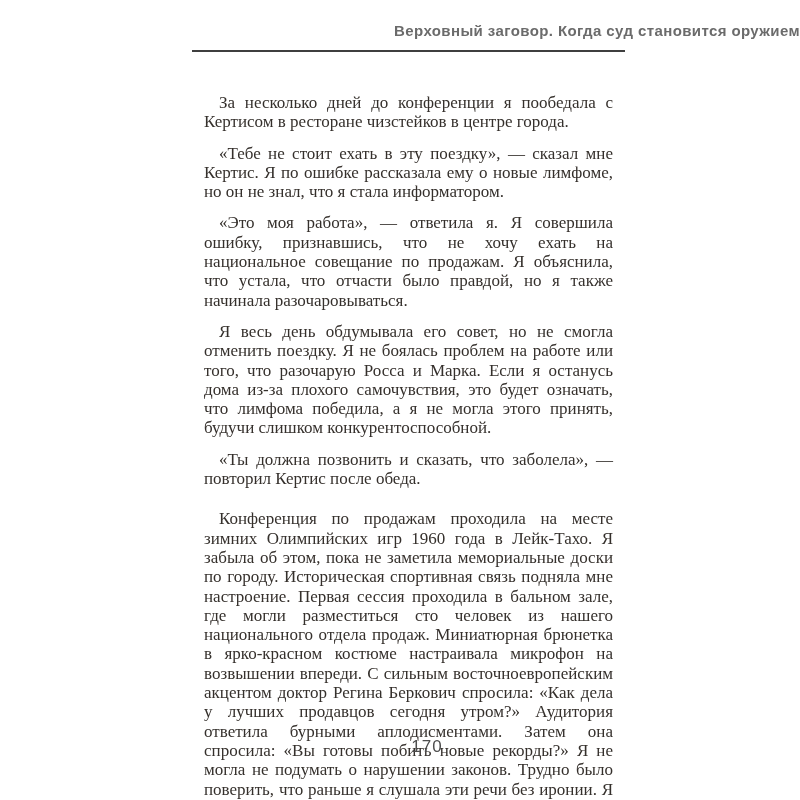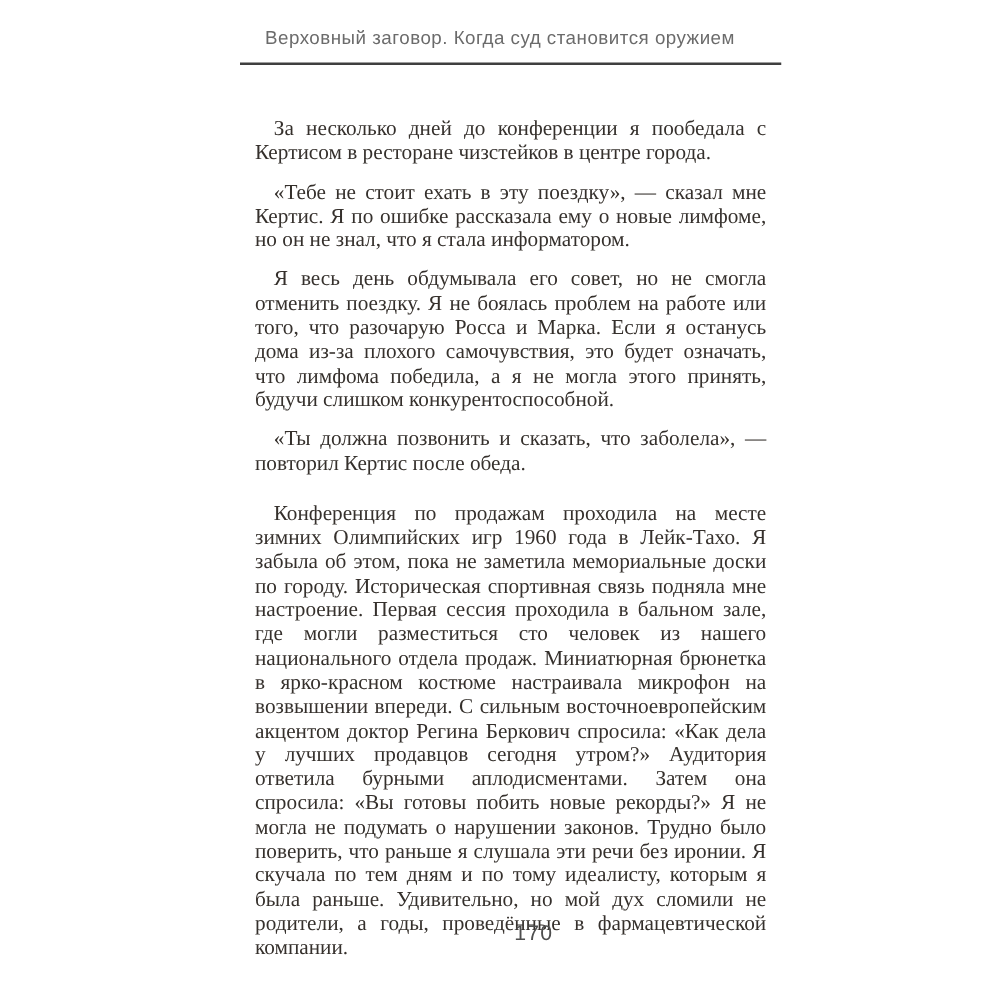--- a/index.html
+++ b/index.html
@@ -13,24 +13,24 @@
     width: 800px;
     height: 800px;
     background: #ffffff;
     overflow: hidden;
   }
   .running-header {
     position: absolute;
     top: 22px;
     left: 0;
     width: 800px;
-    text-align: center;
+    text-align: right;
     font-family: "Liberation Sans", sans-serif;
     font-size: 15px;
-    font-weight: 400;
+    font-weight: 700;
     letter-spacing: 0.4px;
     color: #6b6b6b;
   }
   .header-rule {
     position: absolute;
     top: 50px;
     left: 192px;
     width: 433px;
     height: 2px;
     background: #3f3f3f;
@@ -71,20 +71,21 @@
 
 <div class="page">
 
   <div class="running-header">Верховный заговор. Когда суд становится оружием</div>
 
   <div class="header-rule"></div>
 
   <div class="text-block">
     <p>За несколько дней до конференции я пообедала с Кертисом в ресторане чизстейков в центре города.</p>
     <p>«Тебе не стоит ехать в эту поездку», — сказал мне Кертис. Я по ошибке рассказала ему о новые лимфоме, но он не знал, что я стала информатором.</p>
+    <p>«Это моя работа», — ответила я. Я совершила ошибку, признавшись, что не хочу ехать на национальное совещание по продажам. Я объяснила, что устала, что отчасти было правдой, но я также начинала разочаровываться.</p>
     <p>Я весь день обдумывала его совет, но не смогла отменить поездку. Я не боялась проблем на работе или того, что разочарую Росса и Марка. Если я останусь дома из-за плохого самочувствия, это будет означать, что лимфома победила, а я не могла этого принять, будучи слишком конкурентоспособной.</p>
     <p>«Ты должна позвонить и сказать, что заболела», — повторил Кертис после обеда.</p>
     <p class="section-start">Конференция по продажам проходила на месте зимних Олимпийских игр 1960 года в Лейк-Тахо. Я забыла об этом, пока не заметила мемориальные доски по городу. Историческая спортивная связь подняла мне настроение. Первая сессия проходила в бальном зале, где могли разместиться сто человек из нашего национального отдела продаж. Миниатюрная брюнетка в ярко-красном костюме настраивала микрофон на возвышении впереди. С сильным восточноевропейским акцентом доктор Регина Беркович спросила: «Как дела у лучших продавцов сегодня утром?» Аудитория ответила бурными аплодисментами. Затем она спросила: «Вы готовы побить новые рекорды?» Я не могла не подумать о нарушении законов. Трудно было поверить, что раньше я слушала эти речи без иронии. Я скучала по тем дням и по тому идеалисту, которым я была раньше. Удивительно, но мой дух сломили не родители, а годы, проведённые в фармацевтической компании.</p>
   </div>
 
   <div class="page-number">170</div>
 
 </div>
 
 </body></html>

